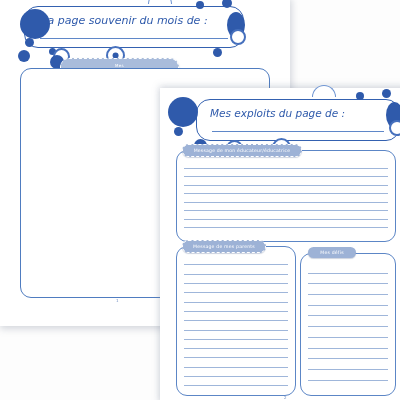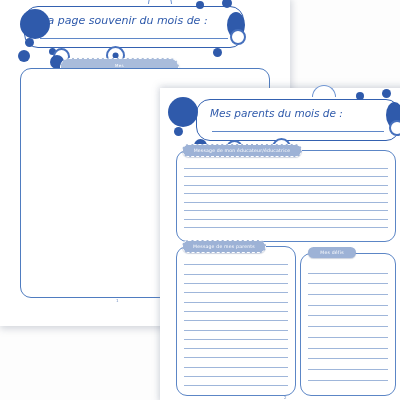--- a/index.html
+++ b/index.html
@@ -109,21 +109,21 @@
 
     <div class="box plain" style="left:22px;top:72px;width:248px;height:228px;"></div>
 
     <div class="pagenum" style="left:118px;top:302px;">1</div>
   </div>
 
   <div class="sheet" id="sheet-two">
 
     <div class="hdr" style="left:36px;top:11px;width:204px;height:42px;">
       <div class="hdr-box"></div>
-      <div class="hdr-title" style="left:14px;top:8px;font-size:10.5px;">Mes parents du mois de :</div>
+      <div class="hdr-title" style="left:14px;top:8px;font-size:10.5px;">Mes exploits du page de :</div>
       <div class="hdr-rule" style="left:16px;top:32px;width:172px;"></div>
     </div>
 
     <div class="dot" style="left:8px;top:9px;width:30px;height:30px;"></div>
     <div class="dot" style="left:14px;top:39px;width:9px;height:9px;"></div>
     <div class="dot" style="left:34px;top:51px;width:13px;height:13px;"></div>
     <div class="ring thin" style="left:152px;top:-3px;width:22px;height:11px;border-bottom:none;border-radius:22px 22px 0 0;"></div>
     <div class="dot" style="left:196px;top:4px;width:8px;height:8px;"></div>
     <div class="dot" style="left:222px;top:1px;width:9px;height:9px;"></div>
     <div class="dot" style="left:226px;top:14px;width:17px;height:26px;border-radius:50%;"></div>

